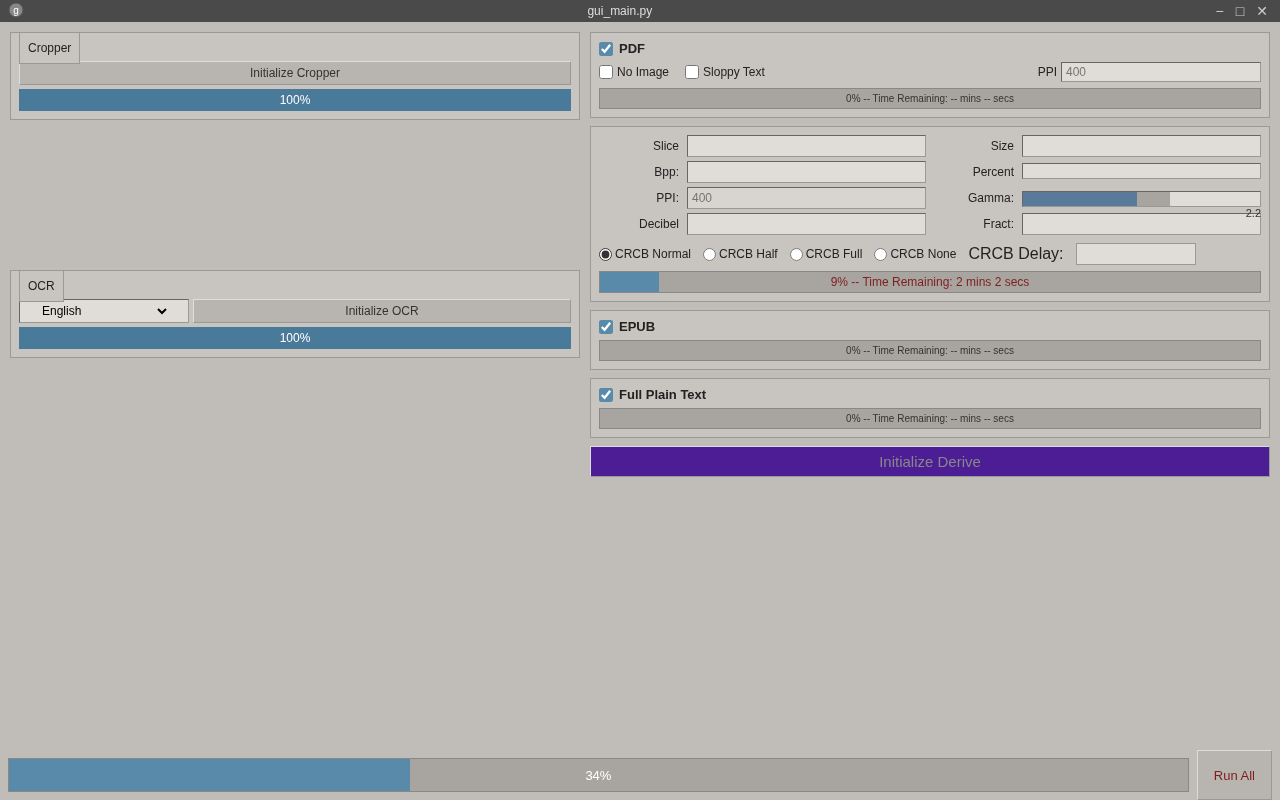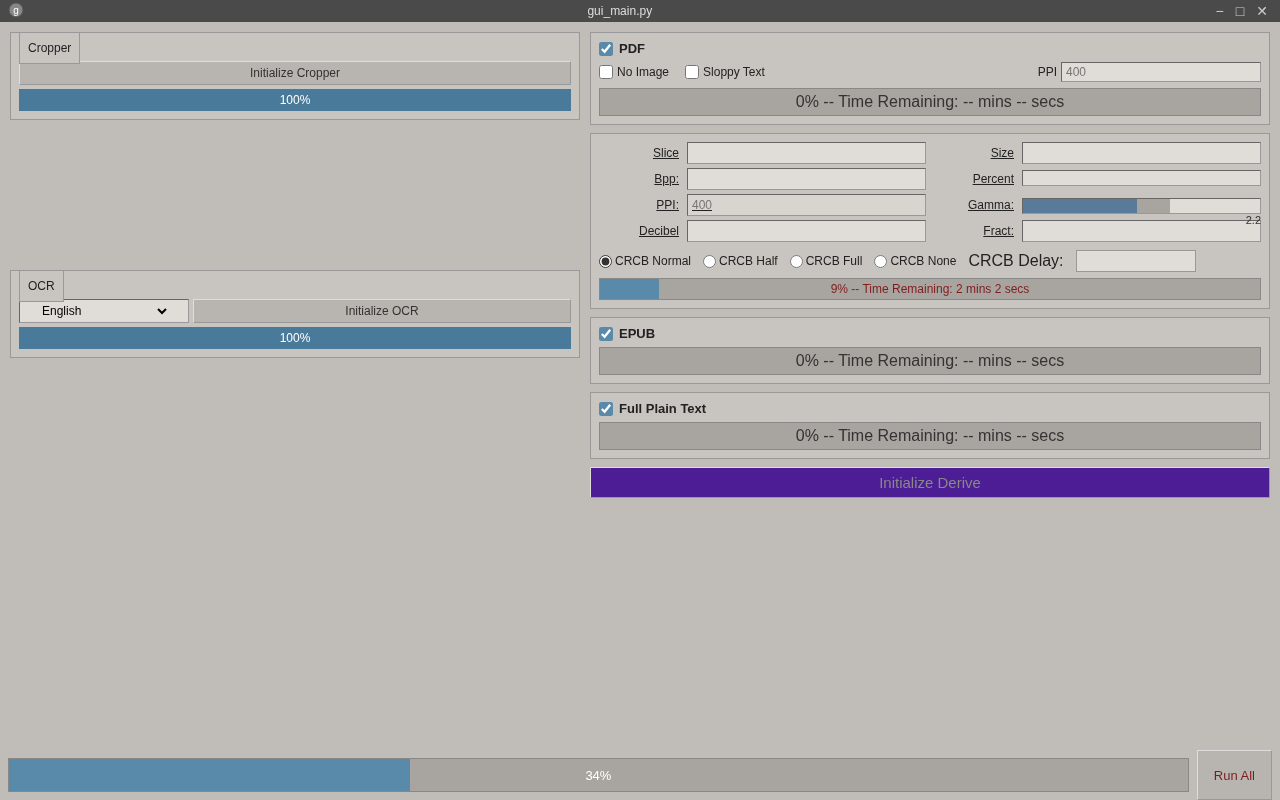--- a/index.html
+++ b/index.html
@@ -159,37 +159,36 @@
       background: #e0ddd8;
       padding: 2px 4px;
       font-size: 12px;
     }
 
     .status-bar {
       background: #a8a5a0;
       color: #333;
       text-align: center;
       padding: 4px;
-      font-size: 16px;
+      font-size: 10px;
       border: 1px solid #888;
     }
 
     
     .djvu-section {
       background: #c8c5c0;
       border: 1px solid #999;
       padding: 8px;
     }
     .djvu-grid {
       display: grid;
       grid-template-columns: 80px 1fr 80px 1fr;
       gap: 4px 8px;
       margin-bottom: 8px;
       align-items: center;
-      text-decoration: underline;
     }
     .djvu-label { text-align: right; font-size: 12px; }
     .djvu-input {
       border: 1px solid #999;
       border-top-color: #666;
       border-left-color: #666;
       background: #e0ddd8;
       padding: 2px 4px;
       font-size: 12px;
       height: 22px;

